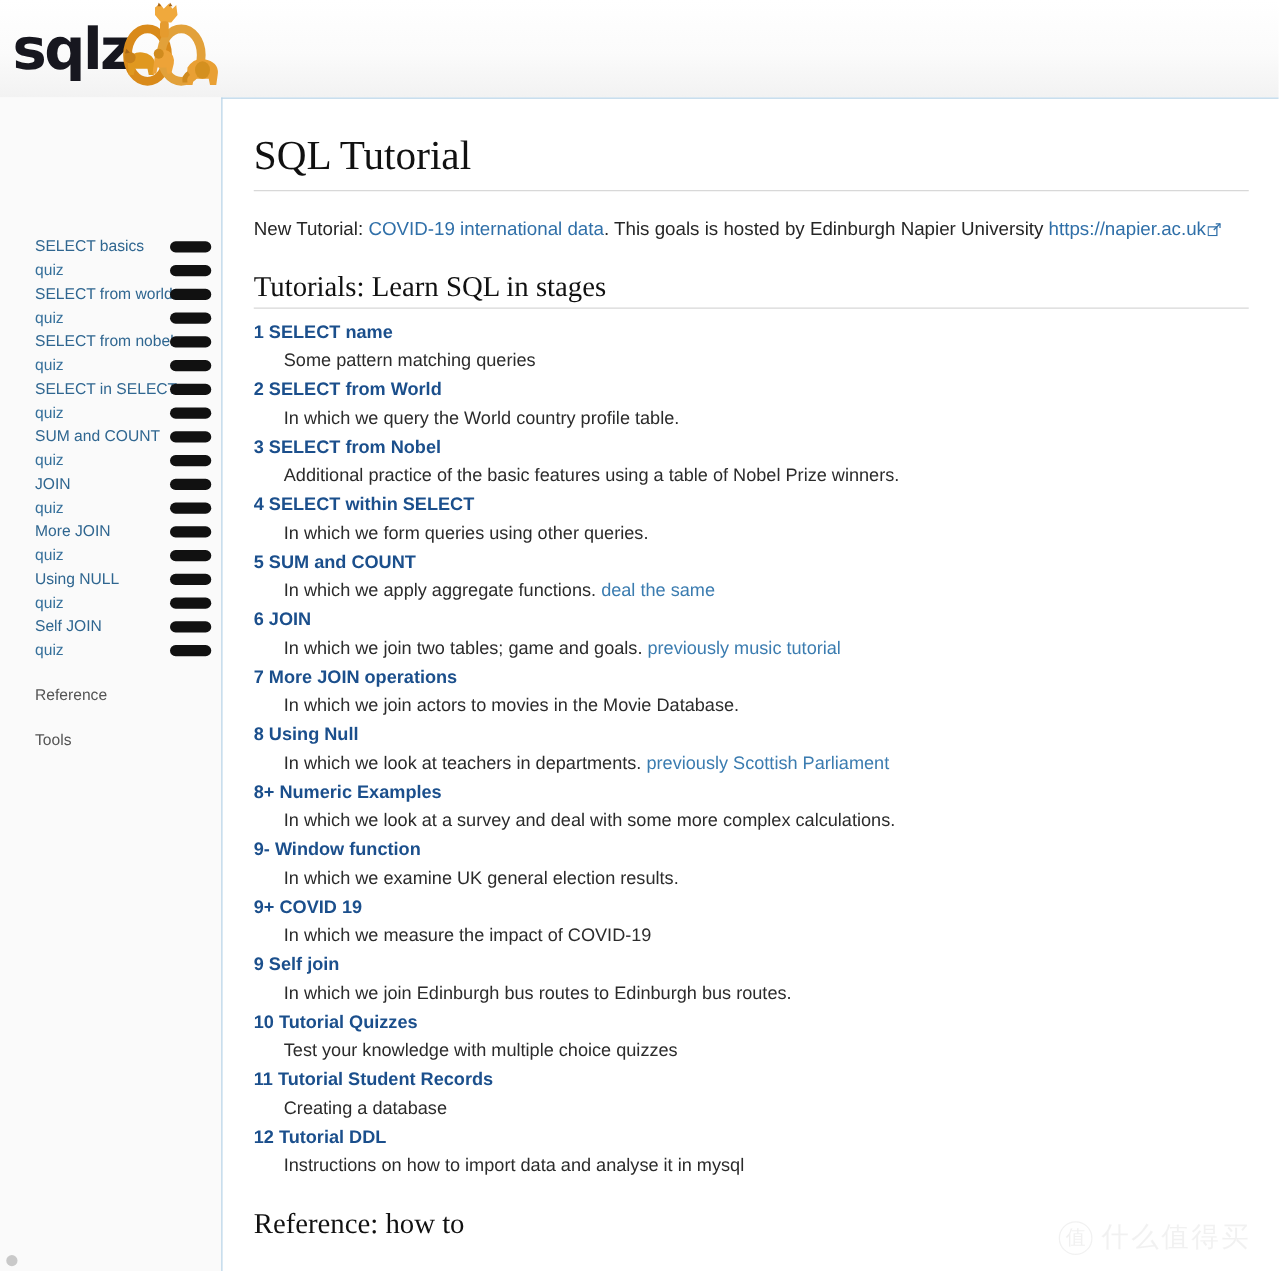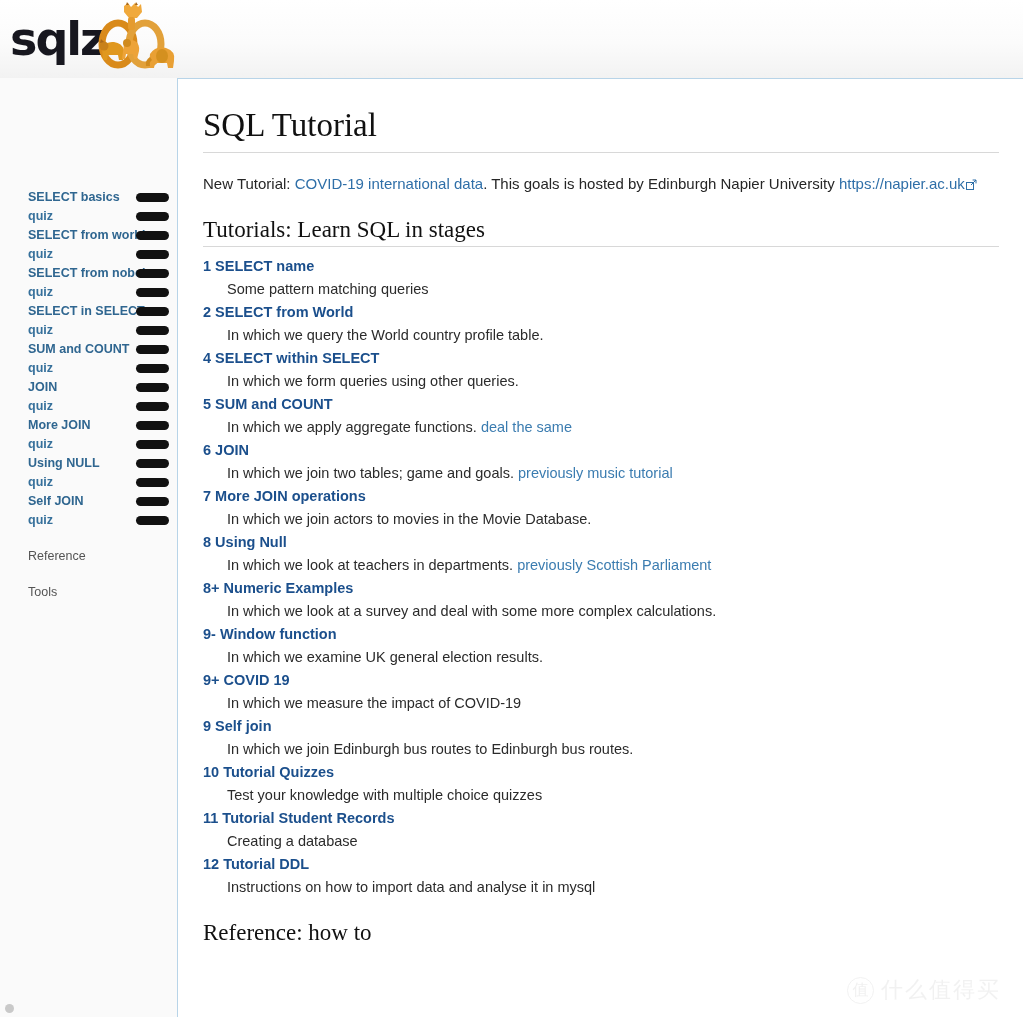--- a/index.html
+++ b/index.html
@@ -28,21 +28,21 @@
   .logo-svg { position: absolute; left: 78px; top: 0px; }
 
   
   #sidebar {
     position: absolute; left: 0; top: 78px; width: 177px; height: 939px;
     background: #fafafa;
   }
   .nav-list { position: absolute; left: 0; top: 110px; width: 177px; }
   .nav-row {
     position: relative; height: 19px; padding-left: 28px;
-    display: flex;  font-weight: bold;
+    display: flex; 
   }
   .nav-label {
     font-size: 12.5px; color: #2f6690; line-height: 19px;
     white-space: nowrap; cursor: pointer;
   }
   .nav-label.sub { color: #36709b; }
   .nav-bar {
     position: absolute; right: 8px; top: 5px;
     width: 33px; height: 9px; border-radius: 5px;
     background: #111111;
@@ -262,20 +262,24 @@
         <div class="tut-item">
           <a class="tut-title">1 SELECT name</a>
           <div class="tut-desc"><span>Some pattern matching queries</span></div>
         </div>
 
         <div class="tut-item">
           <a class="tut-title">2 SELECT from World</a>
           <div class="tut-desc"><span>In which we query the World country profile table.</span></div>
         </div>
 
+        <div class="tut-item">
+          <a class="tut-title">3 SELECT from Nobel</a>
+          <div class="tut-desc"><span>Additional practice of the basic features using a table of Nobel Prize winners.</span></div>
+        </div>
 
         <div class="tut-item">
           <a class="tut-title">4 SELECT within SELECT</a>
           <div class="tut-desc"><span>In which we form queries using other queries.</span></div>
         </div>
 
         <div class="tut-item">
           <a class="tut-title">5 SUM and COUNT</a>
           <div class="tut-desc"><span>In which we apply aggregate functions. </span><a>deal the same</a></div>
         </div>

